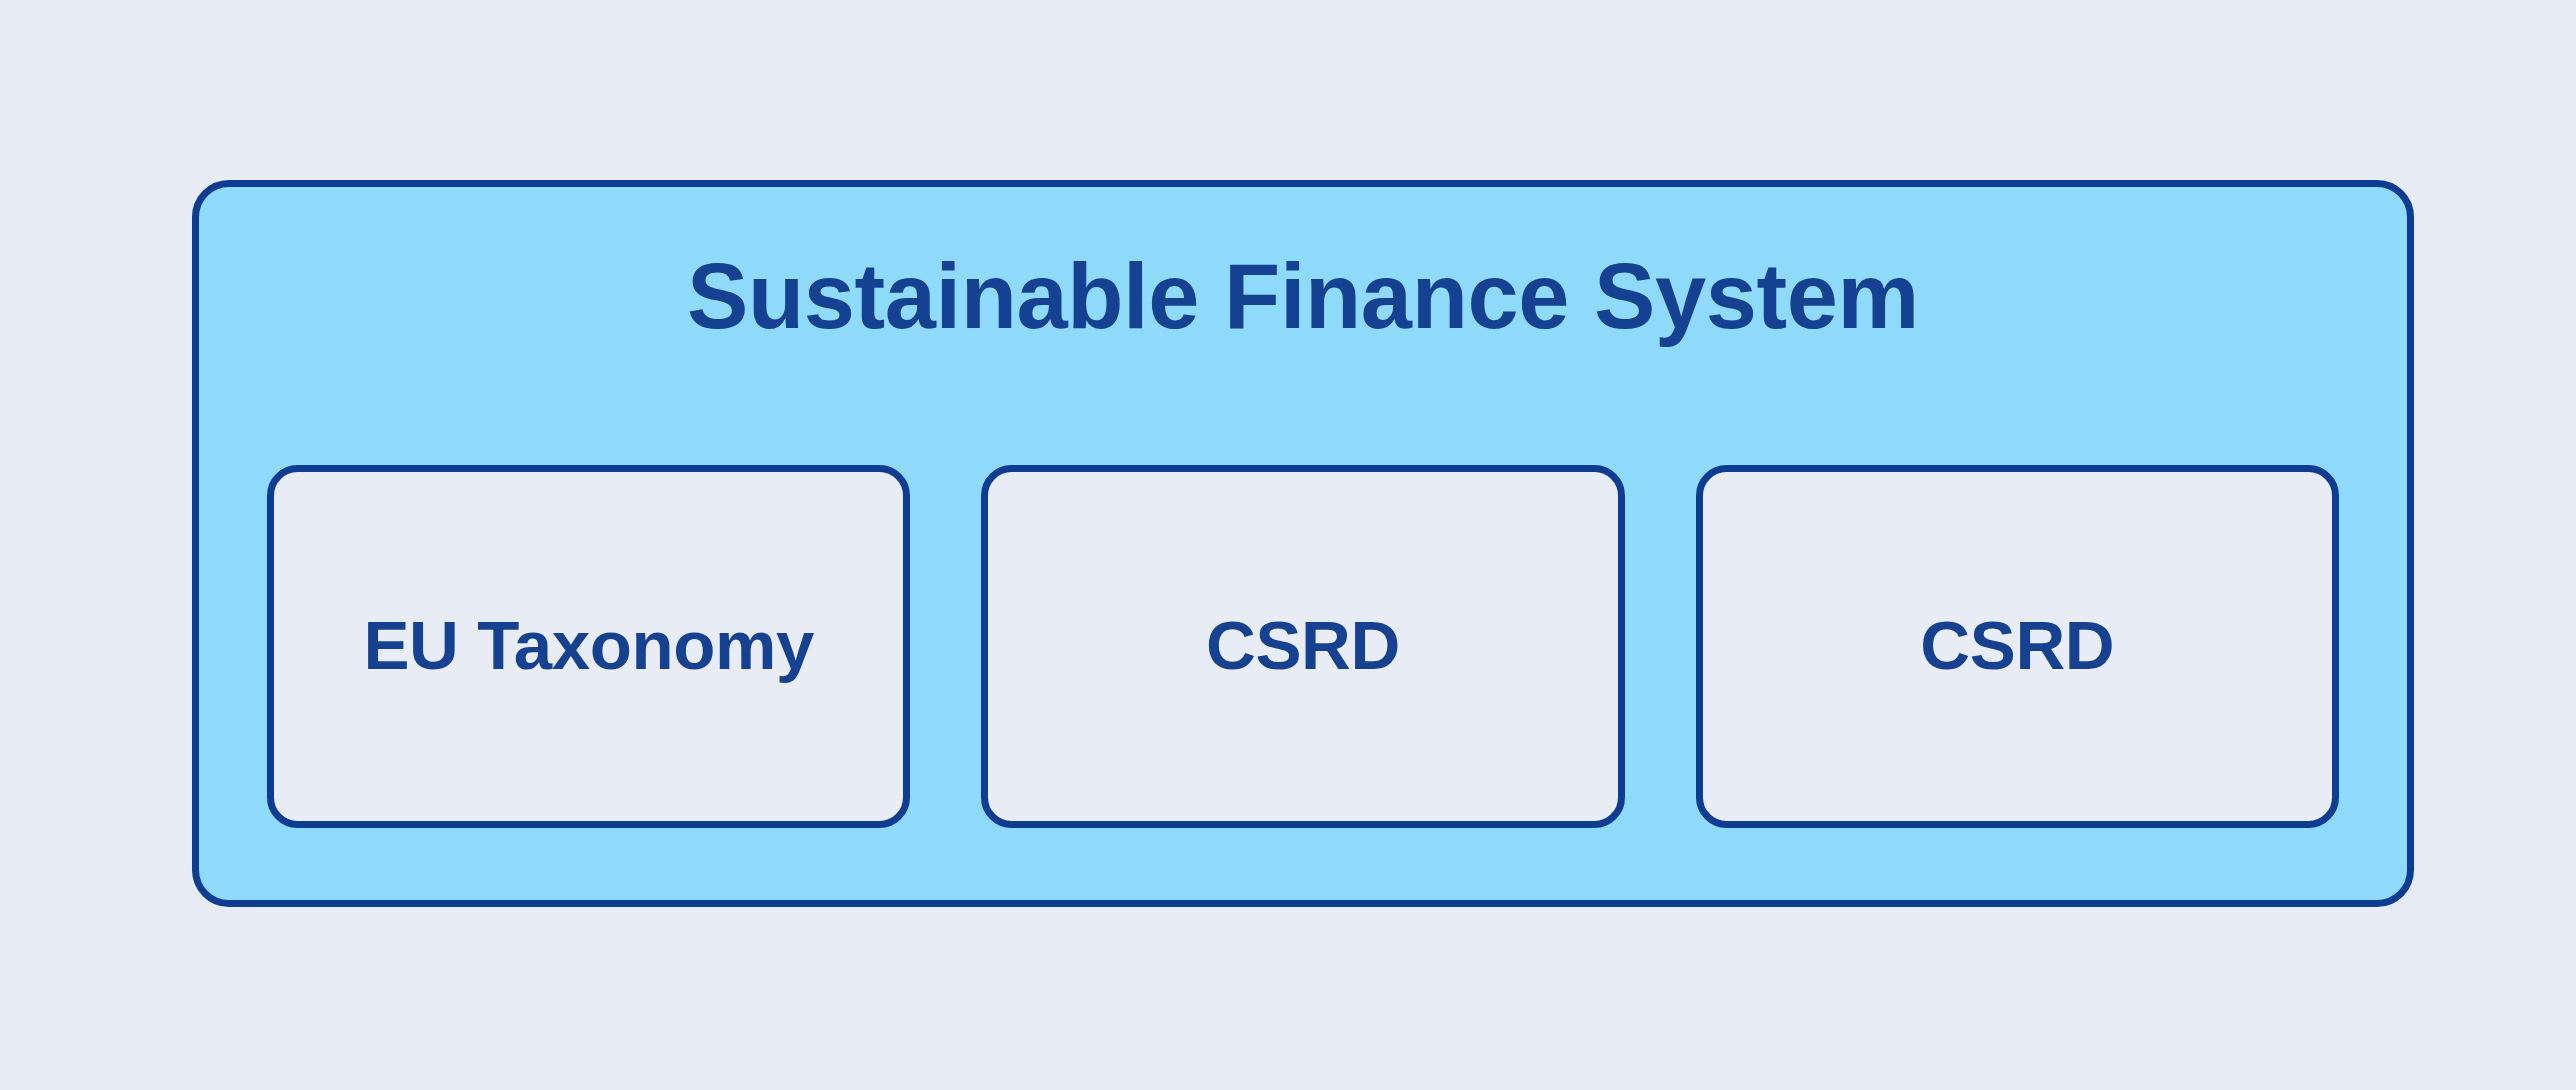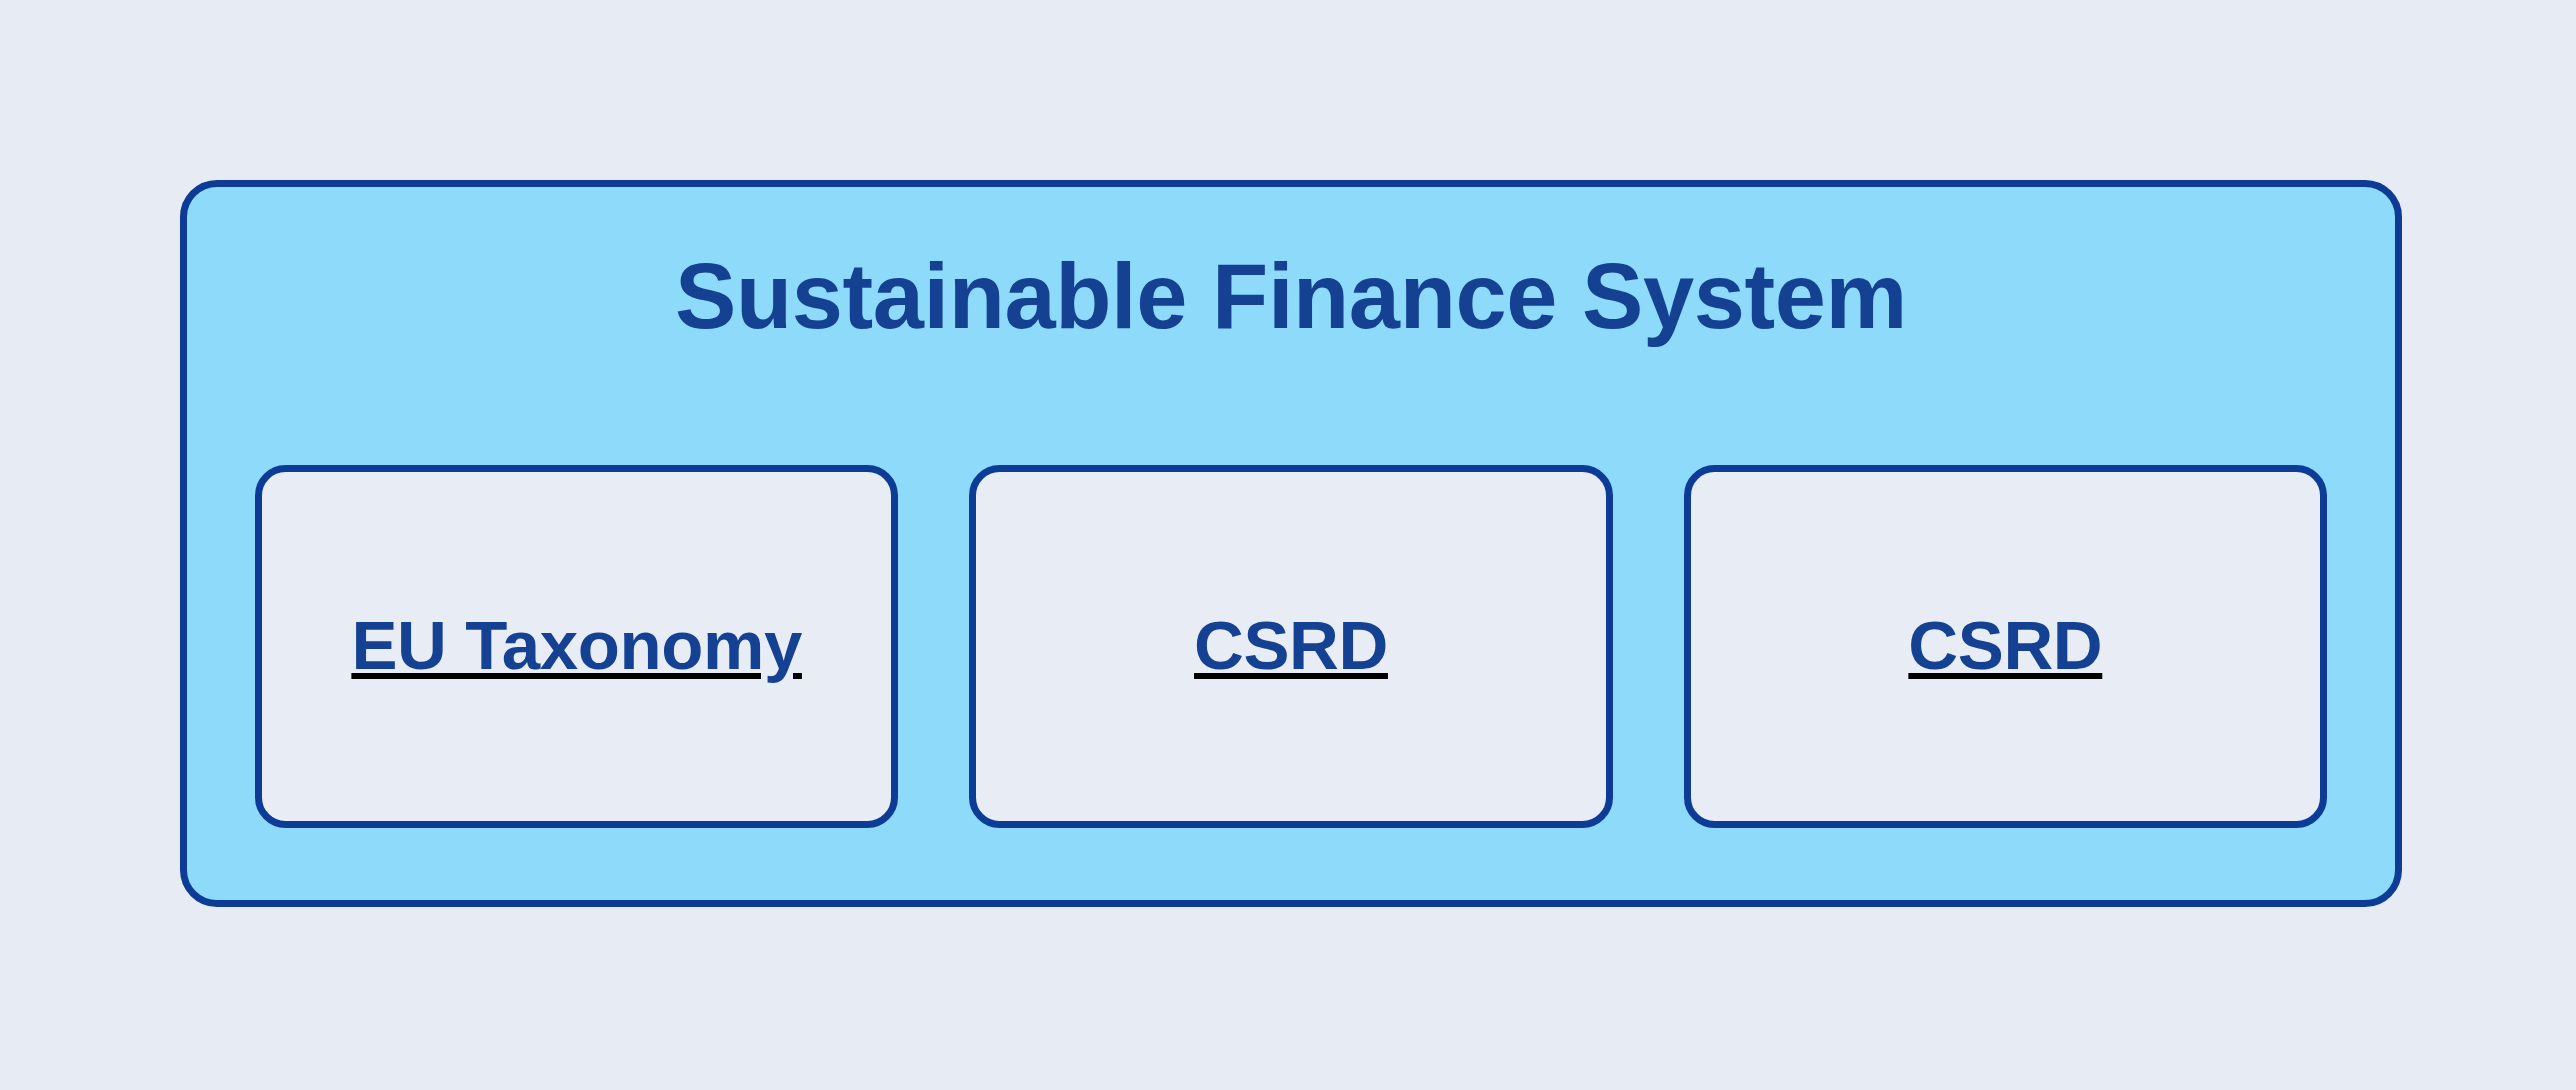--- a/index.html
+++ b/index.html
@@ -18,21 +18,21 @@
   .canvas {
     position: relative;
     width: 2576px;
     height: 1091px;
     background: #e7ecf4;
   }
 
   
   .system-container {
     position: absolute;
-    left: 180px;
+    left: 192px;
     top: 180px;
     width: 2222px;
     height: 727px;
     box-sizing: border-box;
     background: #8edafb;
     border: 7.2px solid #0c3c95;
     border-radius: 37px;
   }
 
   .system-title {
@@ -54,21 +54,20 @@
     position: absolute;
     left: 68px;
     right: 68px;
     top: 278px;
     height: 363px;
     display: flex;
     flex-direction: row;
     align-items: stretch;
     justify-content: space-between;
     gap: 71px;
-    text-decoration: underline;
   }
 
   .component-card {
     flex: 1 1 0;
     box-sizing: border-box;
     background: #e8edf5;
     border: 7.2px solid #0c3c95;
     border-radius: 30.5px;
     display: flex;
     align-items: center;

